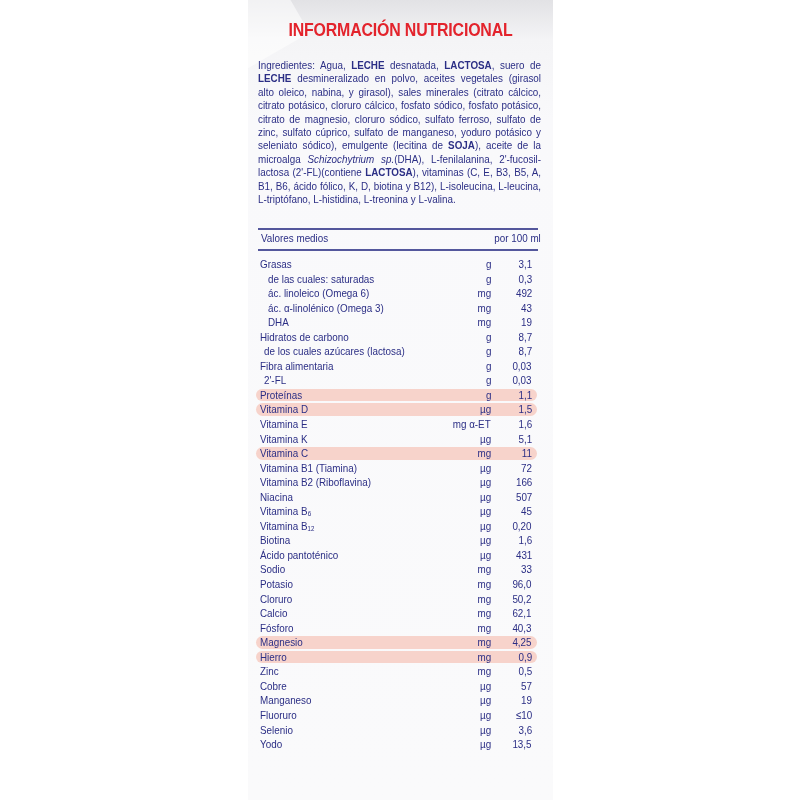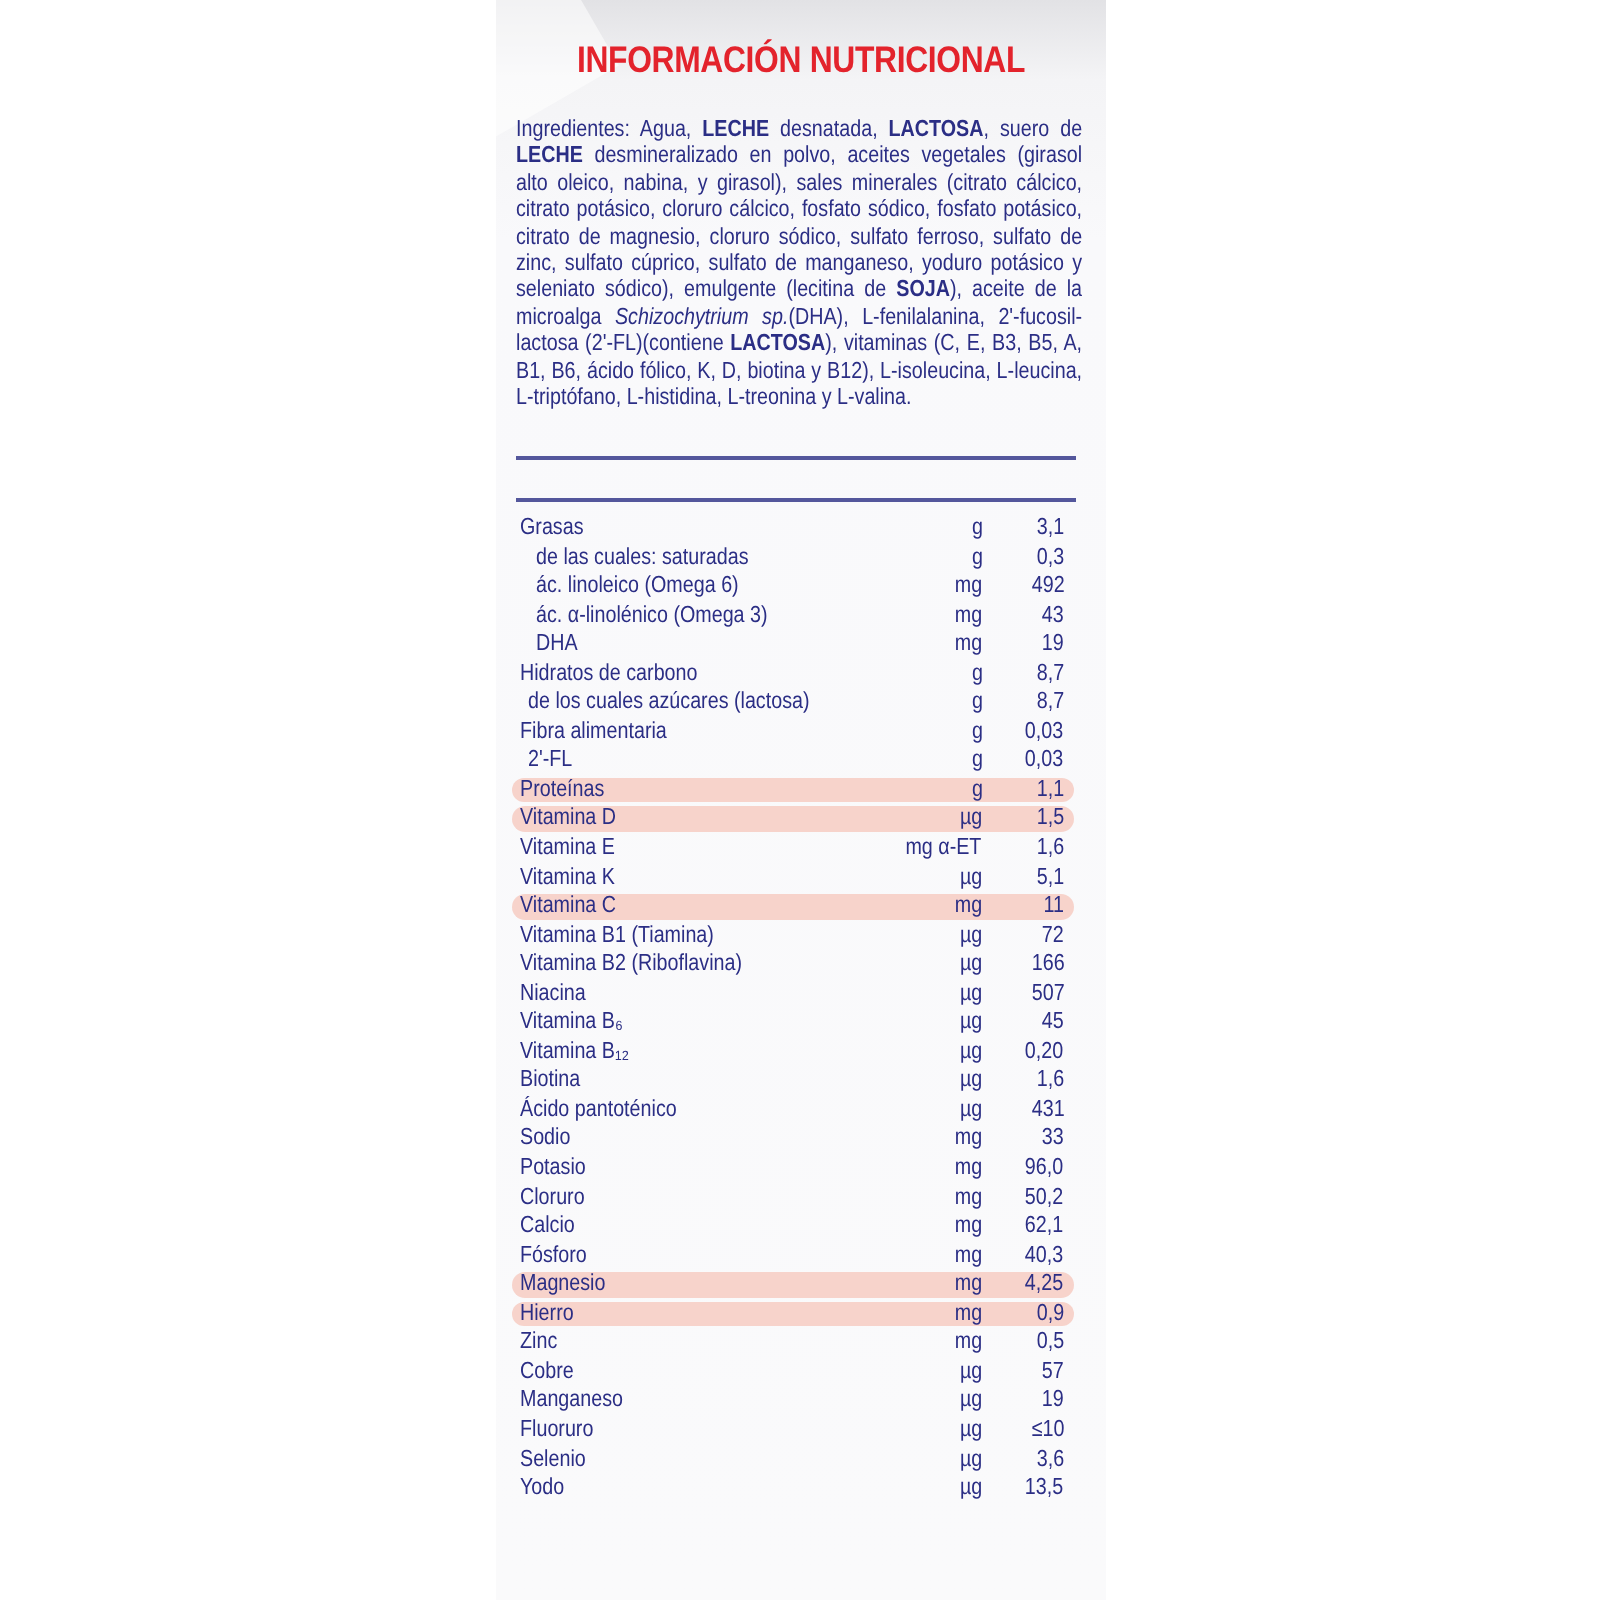--- a/index.html
+++ b/index.html
@@ -56,20 +56,24 @@
 </style>
 </head>
 <body>
 
 <div class="panel">
   <div class="title">INFORMACIÓN NUTRICIONAL</div>
 
   <div class="ingredients" id="ingredients"><span>Ingredientes: Agua, </span><b>LECHE</b><span> desnatada, </span><b>LACTOSA</b><span>, suero de </span><b>LECHE</b><span> desmineralizado en polvo, aceites vegetales (girasol alto oleico, nabina, y girasol), sales minerales (citrato cálcico, citrato potásico, cloruro cálcico, fosfato sódico, fosfato potásico, citrato de magnesio, cloruro sódico, sulfato ferroso, sulfato de zinc, sulfato cúprico, sulfato de manganeso, yoduro potásico y seleniato sódico), emulgente (lecitina de </span><b>SOJA</b><span>), aceite de la microalga </span><i>Schizochytrium sp.</i><span>(DHA), L-fenilalanina, 2'-fucosil-lactosa (2'-FL)(contiene </span><b>LACTOSA</b><span>), vitaminas (C, E, B3, B5, A, B1, B6, ácido fólico, K, D, biotina y B12), L-isoleucina, L-leucina, L-triptófano, L-histidina, L-treonina y L-valina.</span></div>
 
   <div class="rule" style="top:228px;"></div>
+  <div class="hdr">
+    <span class="l">Valores medios</span>
+    <span class="r">por 100 ml</span>
+  </div>
   <div class="rule" style="top:249px;"></div>
 
   <div class="rows" id="rows">
       <div class="row">
         <span class="n">Grasas</span>
         <span class="u">g</span>
         <span class="v">3,1</span>
       </div>
       <div class="row">
         <span class="n i1">de las cuales: saturadas</span>

